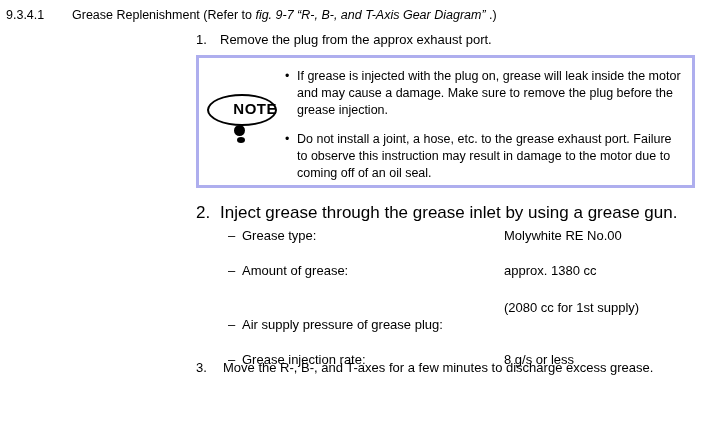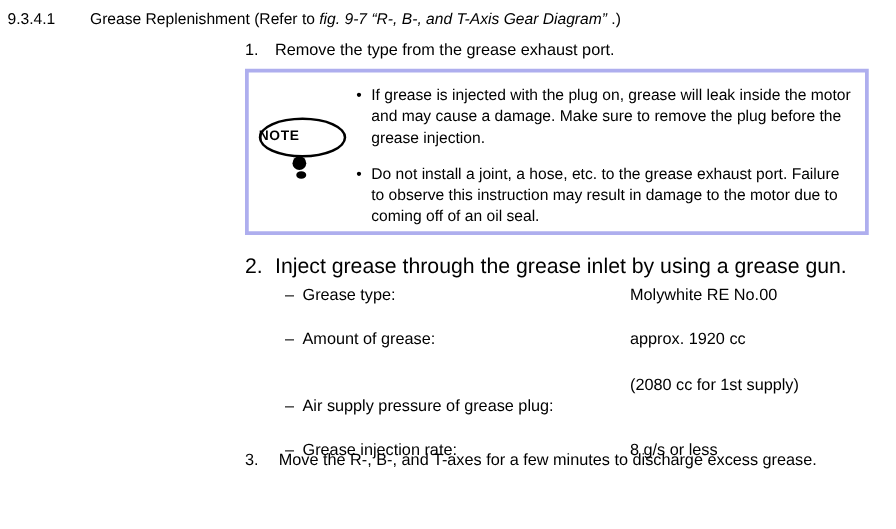--- a/index.html
+++ b/index.html
@@ -82,22 +82,22 @@
     background: #fff;
     box-sizing: border-box;
   }
   .note-bubble-text {
     position: absolute;
     left: 0;
     top: 0;
     width: 70px;
     height: 32px;
     line-height: 30px;
-    text-align: left;
-    font-size: 11px;
+    text-align: right;
+    font-size: 15px;
     font-weight: bold;
     letter-spacing: 0.5px;
   }
   .note-tail1 {
     position: absolute;
     left: 27px;
     top: 31px;
     width: 11px;
     height: 11px;
     background: #000;
@@ -200,21 +200,21 @@
 </head>
 <body>
 
 <div class="page">
 
   <div class="section-head">
     <span class="section-num">9.3.4.1</span><span>Grease Replenishment (Refer to </span><span class="italic">fig. 9-7  “R-, B-, and T-Axis Gear Diagram”</span><span> .)</span>
   </div>
 
   <div class="step1">
-    <span class="step-num">1.</span><span>Remove the type from the grease exhaust port.</span>
+    <span class="step-num">1.</span><span>Remove the plug from the approx exhaust port.</span>
   </div>
 
   <div class="note-box">
     <div class="note-inner">
       <div class="note-badge">
         <div class="note-bubble"></div>
         <div class="note-bubble-text">NOTE</div>
         <div class="note-tail1"></div>
         <div class="note-tail2"></div>
       </div>
@@ -238,21 +238,21 @@
   <div class="dash-list">
     <div class="dash-row">
       <span class="dash-mark">–</span>
       <span class="dash-label">Grease type:</span>
       <span class="dash-value">Molywhite RE No.00</span>
     </div>
     <div class="gap-row"></div>
     <div class="dash-row">
       <span class="dash-mark">–</span>
       <span class="dash-label">Amount of grease:</span>
-      <span class="dash-value">approx. 1920 cc</span>
+      <span class="dash-value">approx. 1380 cc</span>
       <span class="dash-value2">(2080 cc for 1st supply)</span>
     </div>
     <div class="gap-row"></div>
     <div class="dash-row" style="margin-top:19px;">
       <span class="dash-mark">–</span>
       <span class="dash-label">Air supply pressure of grease plug:</span>
     </div>
     <div class="gap-row"></div>
     <div class="dash-row">
       <span class="dash-mark">–</span>

